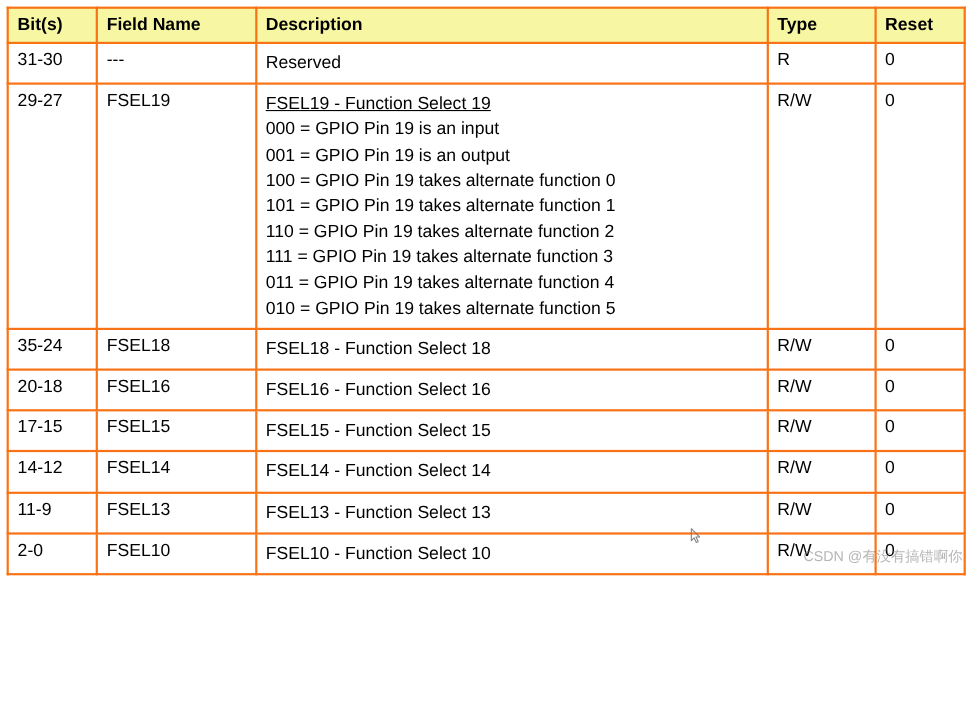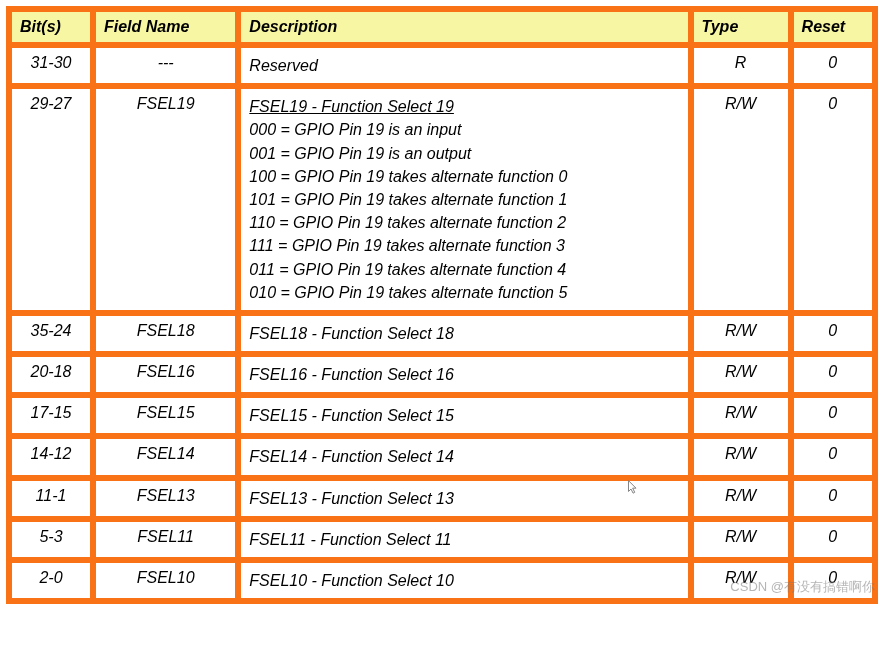--- a/index.html
+++ b/index.html
@@ -11,40 +11,39 @@
       color: #000;
       position: relative;
       width: 887px;
       box-sizing: border-box;
     }
     table {
       border-collapse: collapse;
       width: 872px;
     }
     th, td {
-      border: 6px solid #f97316;
+      border: 2px solid #f97316;
       padding: 6px 8px;
       vertical-align: top;
       text-align: left;
-      font-style: italic;
     }
     th {
       background: #f7f6a2;
       font-weight: bold;
     }
     .col-bits   { width: 66px; text-align: center; }
     .col-field  { width: 136px; text-align: center; }
     .col-desc   { width: 496px; }
     .col-type   { width: 86px; text-align: center; }
     .col-reset  { width: 66px; text-align: center; }
     th.col-bits, th.col-field, th.col-type, th.col-reset {
       text-align: left;
     }
     td.col-bits, td.col-field, td.col-type, td.col-reset {
-      text-align: center;
+      text-align: left;
       margin-left: 40px;
     }
     .desc-lines { line-height: 1.45; }
     .desc-title { text-decoration: underline; }
     .watermark {
       position: absolute;
       right: 12px;
       bottom: 14px;
       font-size: 13px;
       color: rgba(120,120,120,0.55);
@@ -123,33 +122,24 @@
       <tr>
         <td class="col-bits">14-12</td>
         <td class="col-field">FSEL14</td>
         <td class="col-desc">
           <div class="desc-lines"><span>FSEL14 - Function Select 14</span></div>
         </td>
         <td class="col-type">R/W</td>
         <td class="col-reset">0</td>
       </tr>
       <tr>
-        <td class="col-bits">11-1</td>
+        <td class="col-bits">11-9</td>
         <td class="col-field">FSEL13</td>
         <td class="col-desc">
           <div class="desc-lines"><span>FSEL13 - Function Select 13</span></div>
-        </td>
-        <td class="col-type">R/W</td>
-        <td class="col-reset">0</td>
-      </tr>
-      <tr>
-        <td class="col-bits">5-3</td>
-        <td class="col-field">FSEL11</td>
-        <td class="col-desc">
-          <div class="desc-lines"><span>FSEL11 - Function Select 11</span></div>
         </td>
         <td class="col-type">R/W</td>
         <td class="col-reset">0</td>
       </tr>
       <tr>
         <td class="col-bits">2-0</td>
         <td class="col-field">FSEL10</td>
         <td class="col-desc">
           <div class="desc-lines"><span>FSEL10 - Function Select 10</span></div>
         </td>

